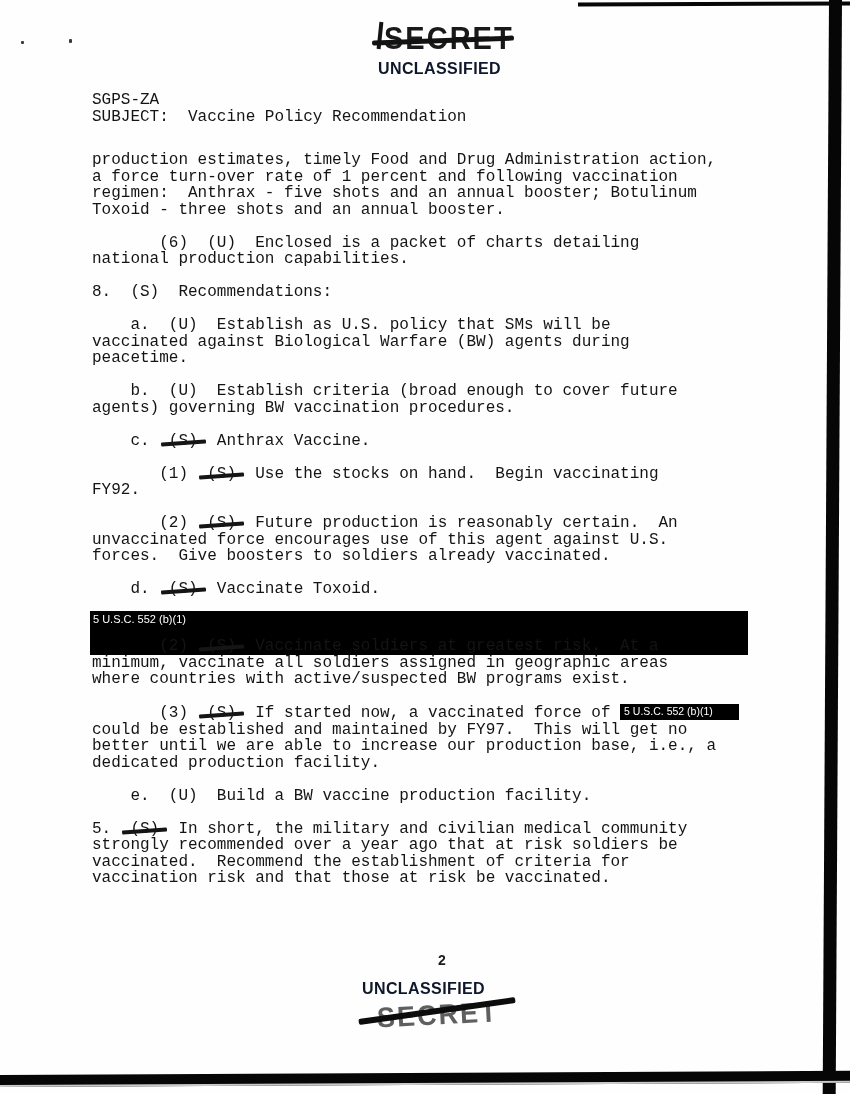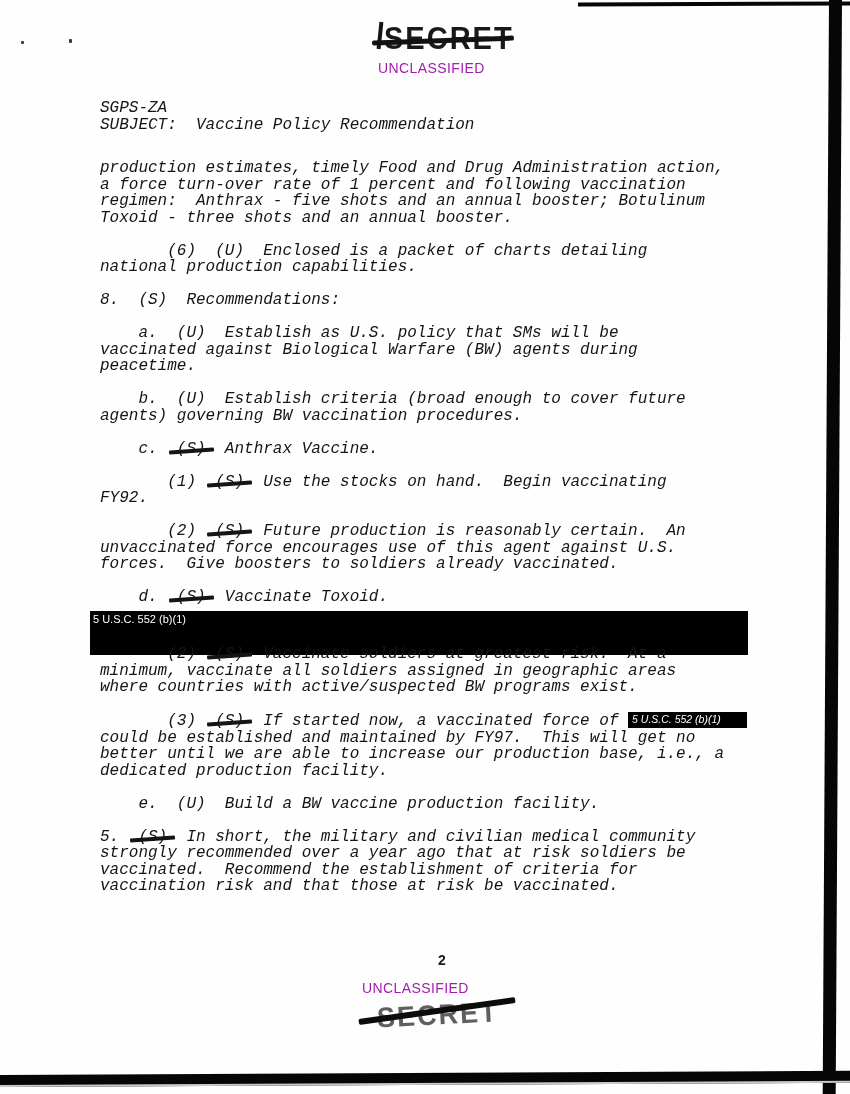--- a/index.html
+++ b/index.html
@@ -6,28 +6,27 @@
   #page{
     position:relative;
     width:850px;height:1094px;
     background:#fefefe;
     overflow:hidden;
     font-family:"Liberation Sans", sans-serif;
   }
   
   pre.doc{
     position:absolute;
-    margin:8px;
+    margin:0;
     white-space:pre;
     font-family:"Liberation Mono","DejaVu Sans Mono",monospace;
     font-size:16px;
     line-height:16.5px;
     color:#141414;
     letter-spacing:0px;
-    font-style:italic;
   }
   #header-block{left:92px;top:92px;}
   #body-block-1{left:92px;top:152px;}
   #body-block-2{left:92px;top:638px;}
 
   
   .struck{position:relative;display:inline-block;}
   .struck::after{
     content:"";position:absolute;left:-8px;right:-8px;top:8px;height:3.5px;
     background:#151515;transform:rotate(-4deg);border-radius:1px;
@@ -70,24 +69,24 @@
     position:absolute;left:378px;top:22px;width:4px;height:27px;
     background:#141414;transform:rotate(6deg);
   }
   #stamp-secret-top-strike{
     position:absolute;left:372px;top:38px;width:142px;height:5px;
     background:#121212;transform:rotate(-2deg);border-radius:2px;
   }
   .unclassified-label{
     position:absolute;
     font-family:"Liberation Sans",sans-serif;
-    font-weight:normal;
-    font-size:14px;
+    font-weight:bold;
+    font-size:16px;
     letter-spacing:0.4px;
-    color:#a21caf;
+    color:#0f172a;
   }
   #unclassified-top{left:378px;top:60px;}
   #unclassified-bottom{left:362px;top:980px;}
   #stamp-secret-bottom{
     left:377px;top:1000px;
     font-size:27px;
     color:#3d3d3d;opacity:0.82;
     transform:rotate(-3deg) scaleY(1.05);
   }
   #stamp-secret-bottom-strike{

